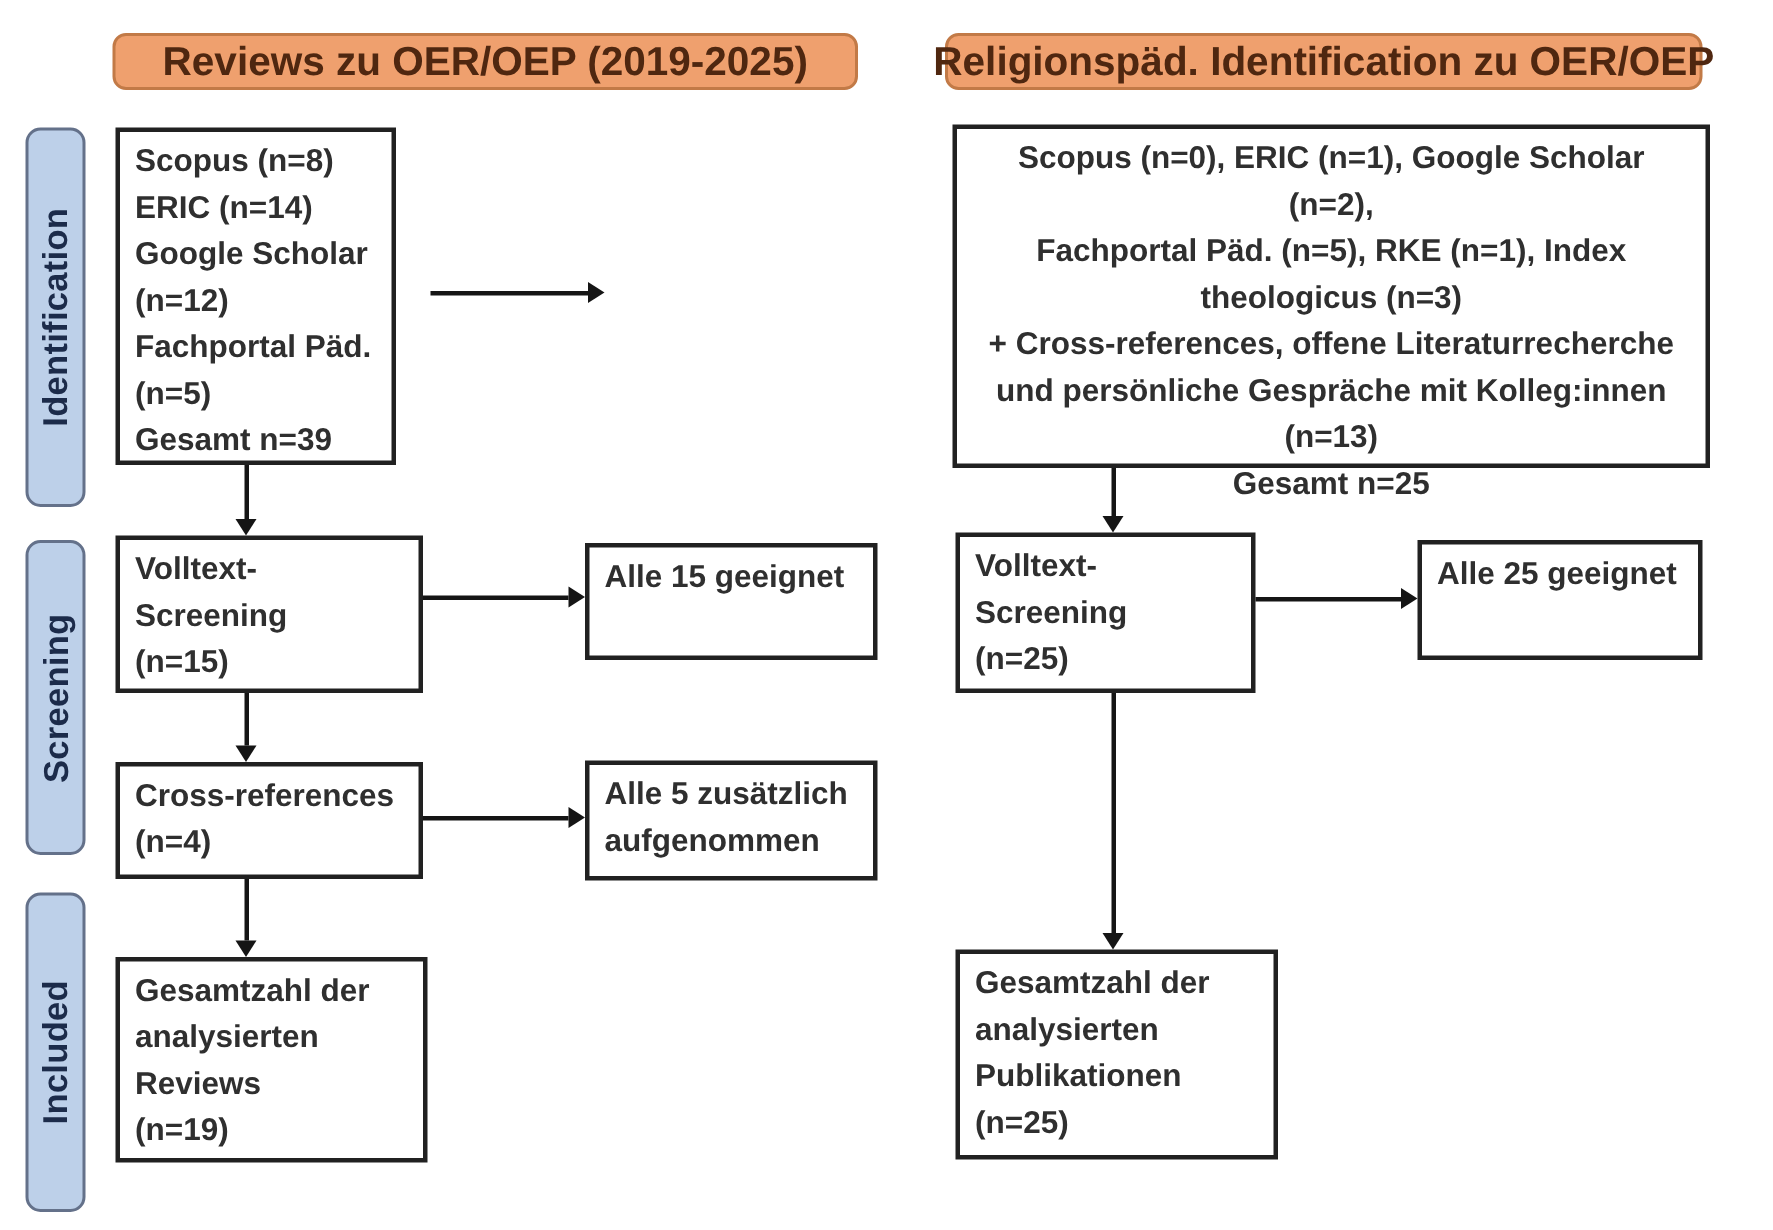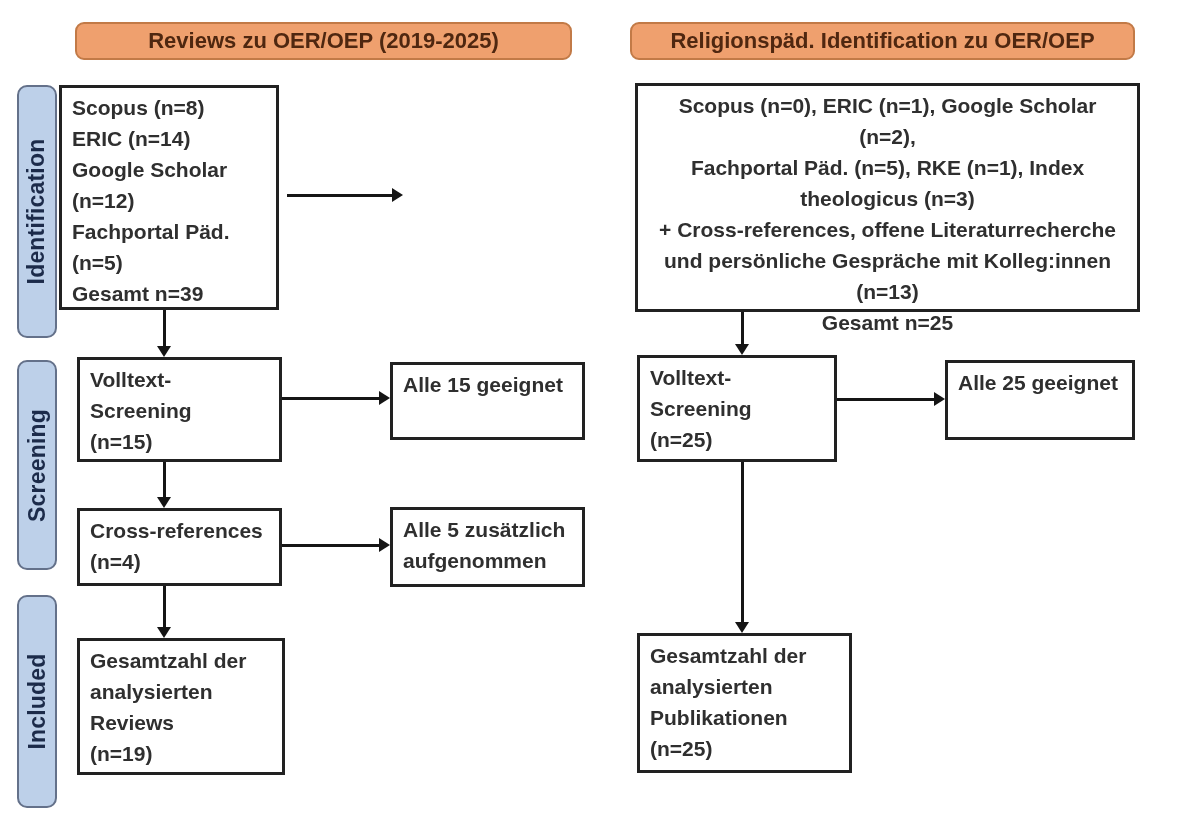--- a/index.html
+++ b/index.html
@@ -4,21 +4,21 @@
 <title>Flow Diagram</title>
 <style>
   html,body{margin:0;padding:0;background:#ffffff;}
   .canvas{
     position:relative;width:1182px;height:820px;background:#ffffff;
     font-family:"Liberation Sans",sans-serif;overflow:hidden;
   }
   .hdr{
     position:absolute;box-sizing:border-box;
     background:#EFA06E;border:2px solid #C27A47;border-radius:9px;
-    color:#4F2710;font-weight:700;font-size:22px;
+    color:#4F2710;font-weight:700;font-size:27px;
     display:flex;align-items:center;justify-content:center;
     white-space:nowrap;
   }
   .stage{
     position:absolute;box-sizing:border-box;
     background:#BDD0E9;border:2px solid #64718A;border-radius:10px;
     display:flex;align-items:center;justify-content:center;
   }
   .stage span{
     transform:rotate(-90deg);white-space:nowrap;
@@ -52,21 +52,21 @@
   <div class="stage" style="left:17px;top:85px;width:40px;height:253px;">
     <span>Identification</span>
   </div>
   <div class="stage" style="left:17px;top:360px;width:40px;height:210px;">
     <span>Screening</span>
   </div>
   <div class="stage" style="left:17px;top:595px;width:40px;height:213px;">
     <span>Included</span>
   </div>
 
-  <div class="box" style="left:59px;top:85px;width:220px;height:225px;">Scopus (n=8)
+  <div class="box" style="left:77px;top:85px;width:187px;height:225px;">Scopus (n=8)
 ERIC (n=14)
 Google Scholar
 (n=12)
 Fachportal Päd.
 (n=5)
 Gesamt n=39</div>
   <div class="box" style="left:77px;top:357px;width:205px;height:105px;">Volltext-
 Screening
 (n=15)</div>
   <div class="box" style="left:390px;top:362px;width:195px;height:78px;">Alle 15 geeignet</div>

